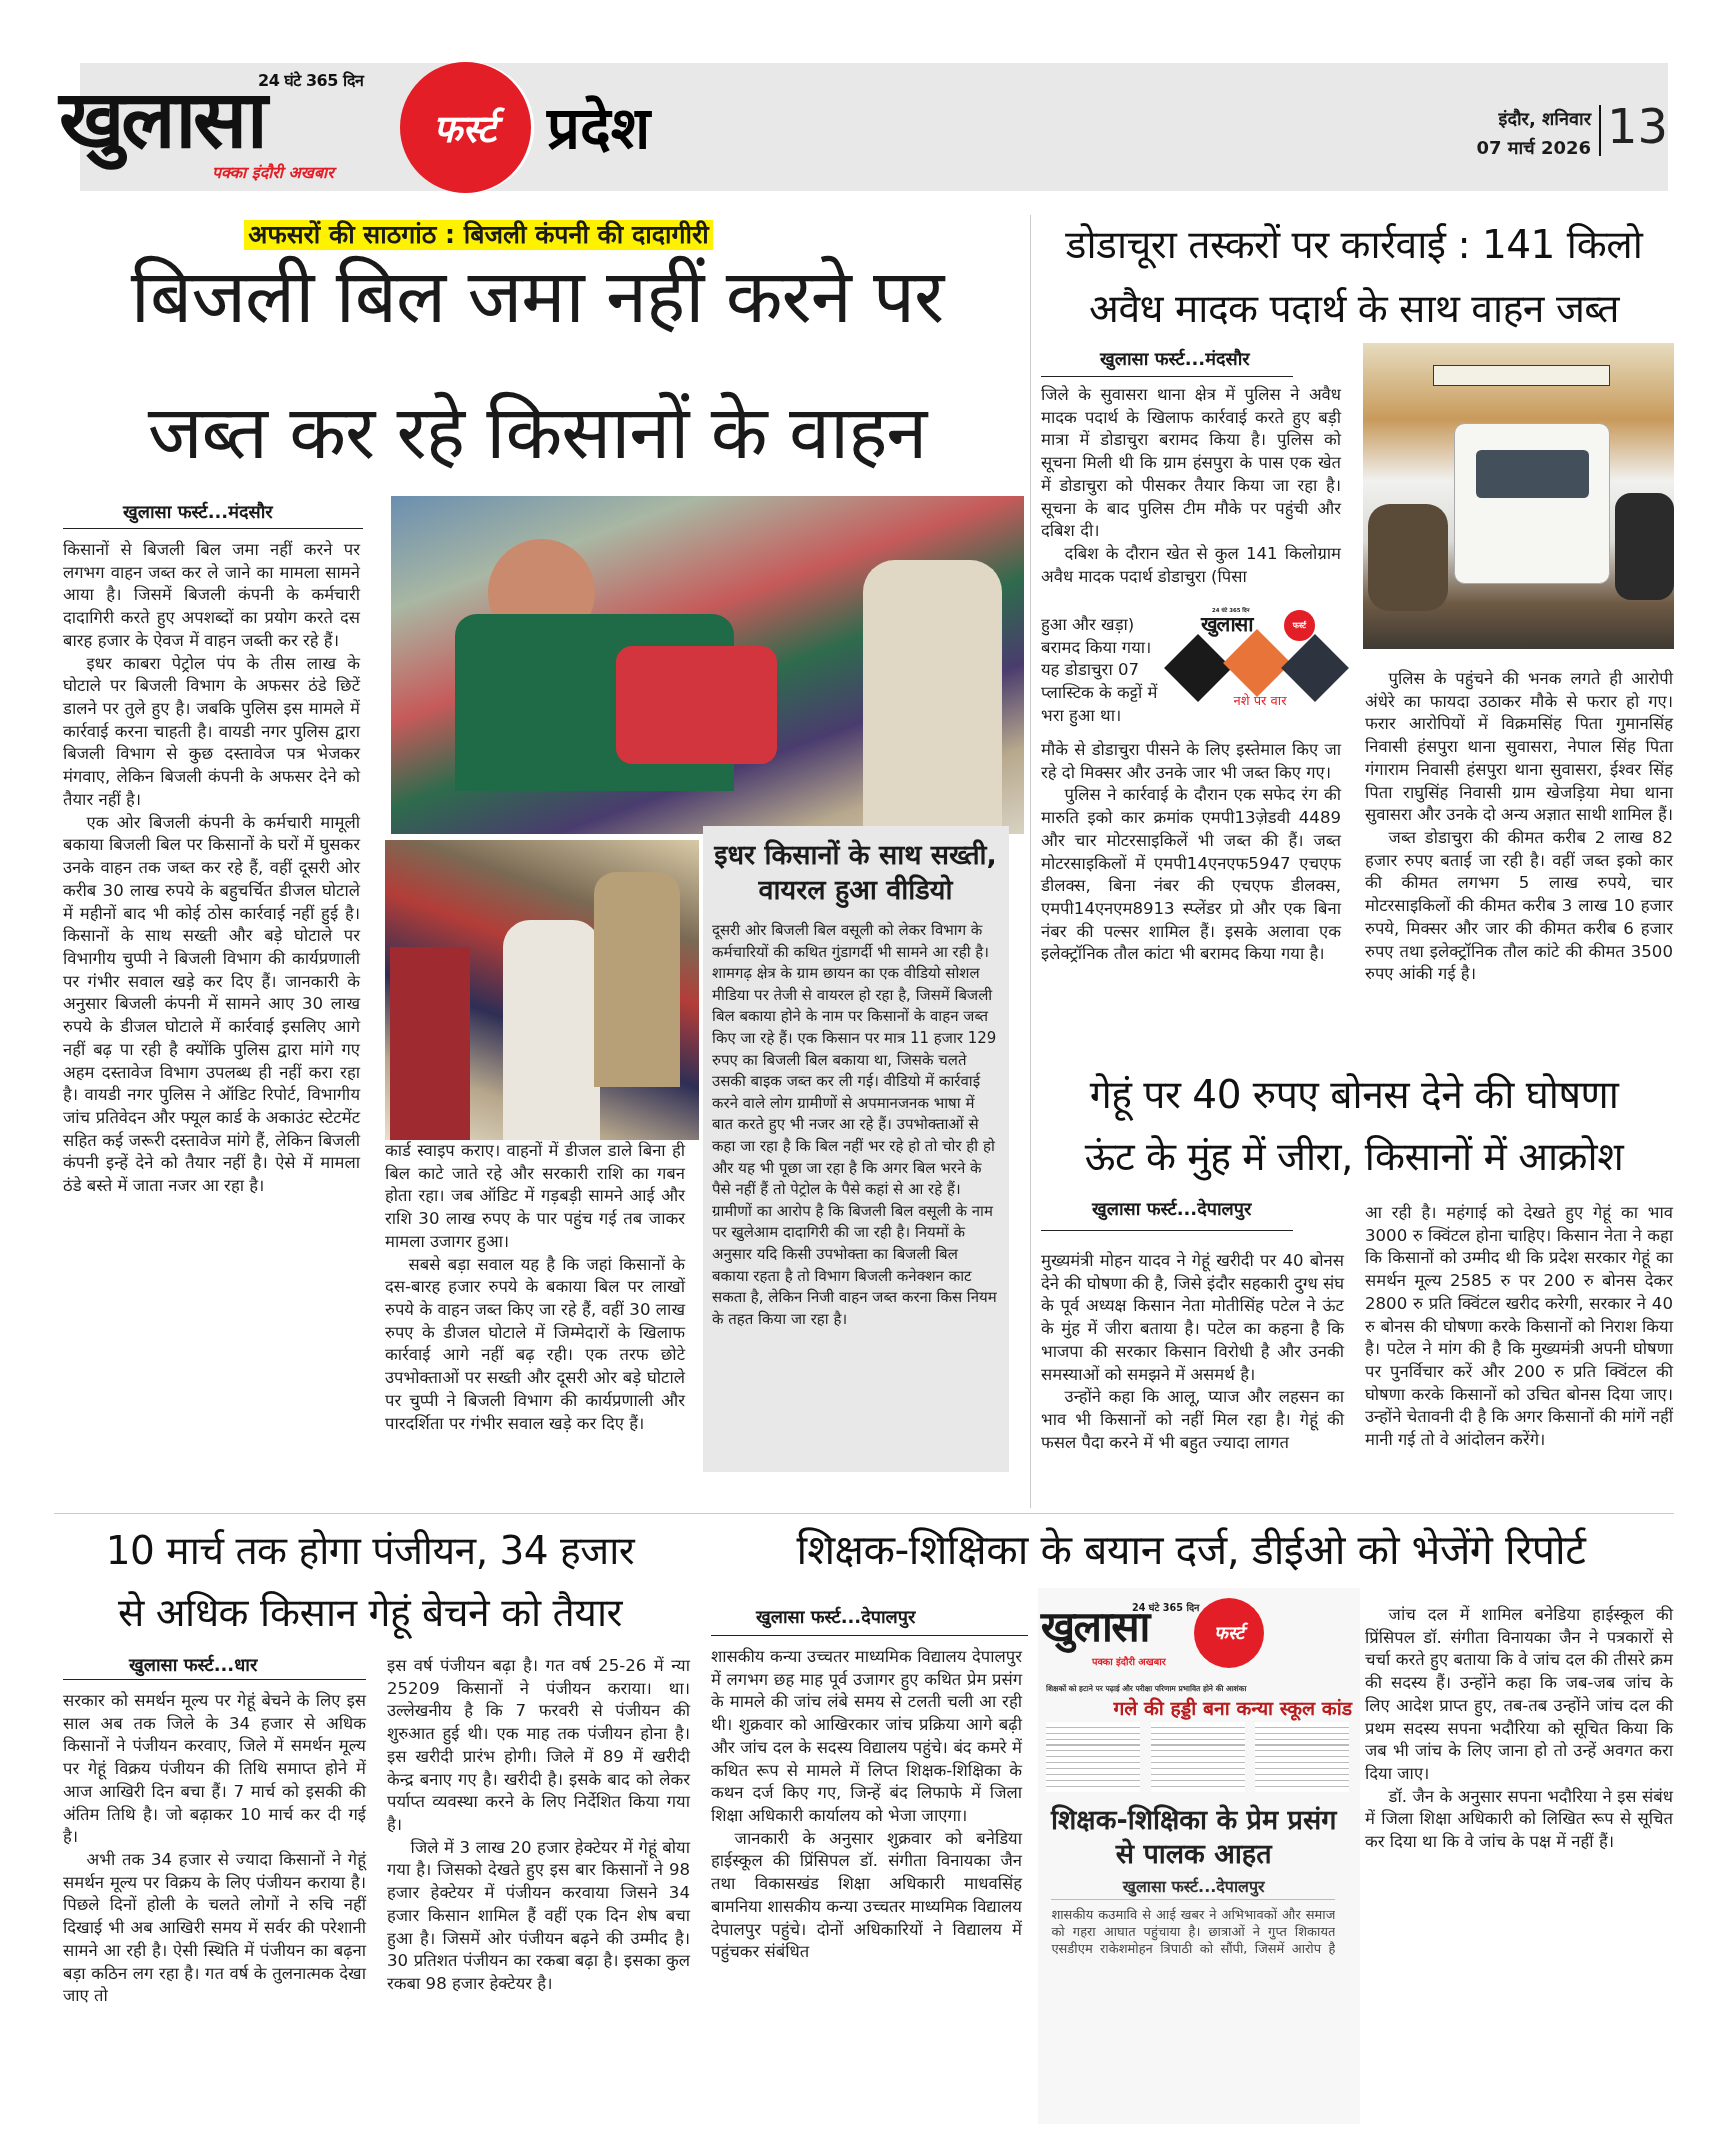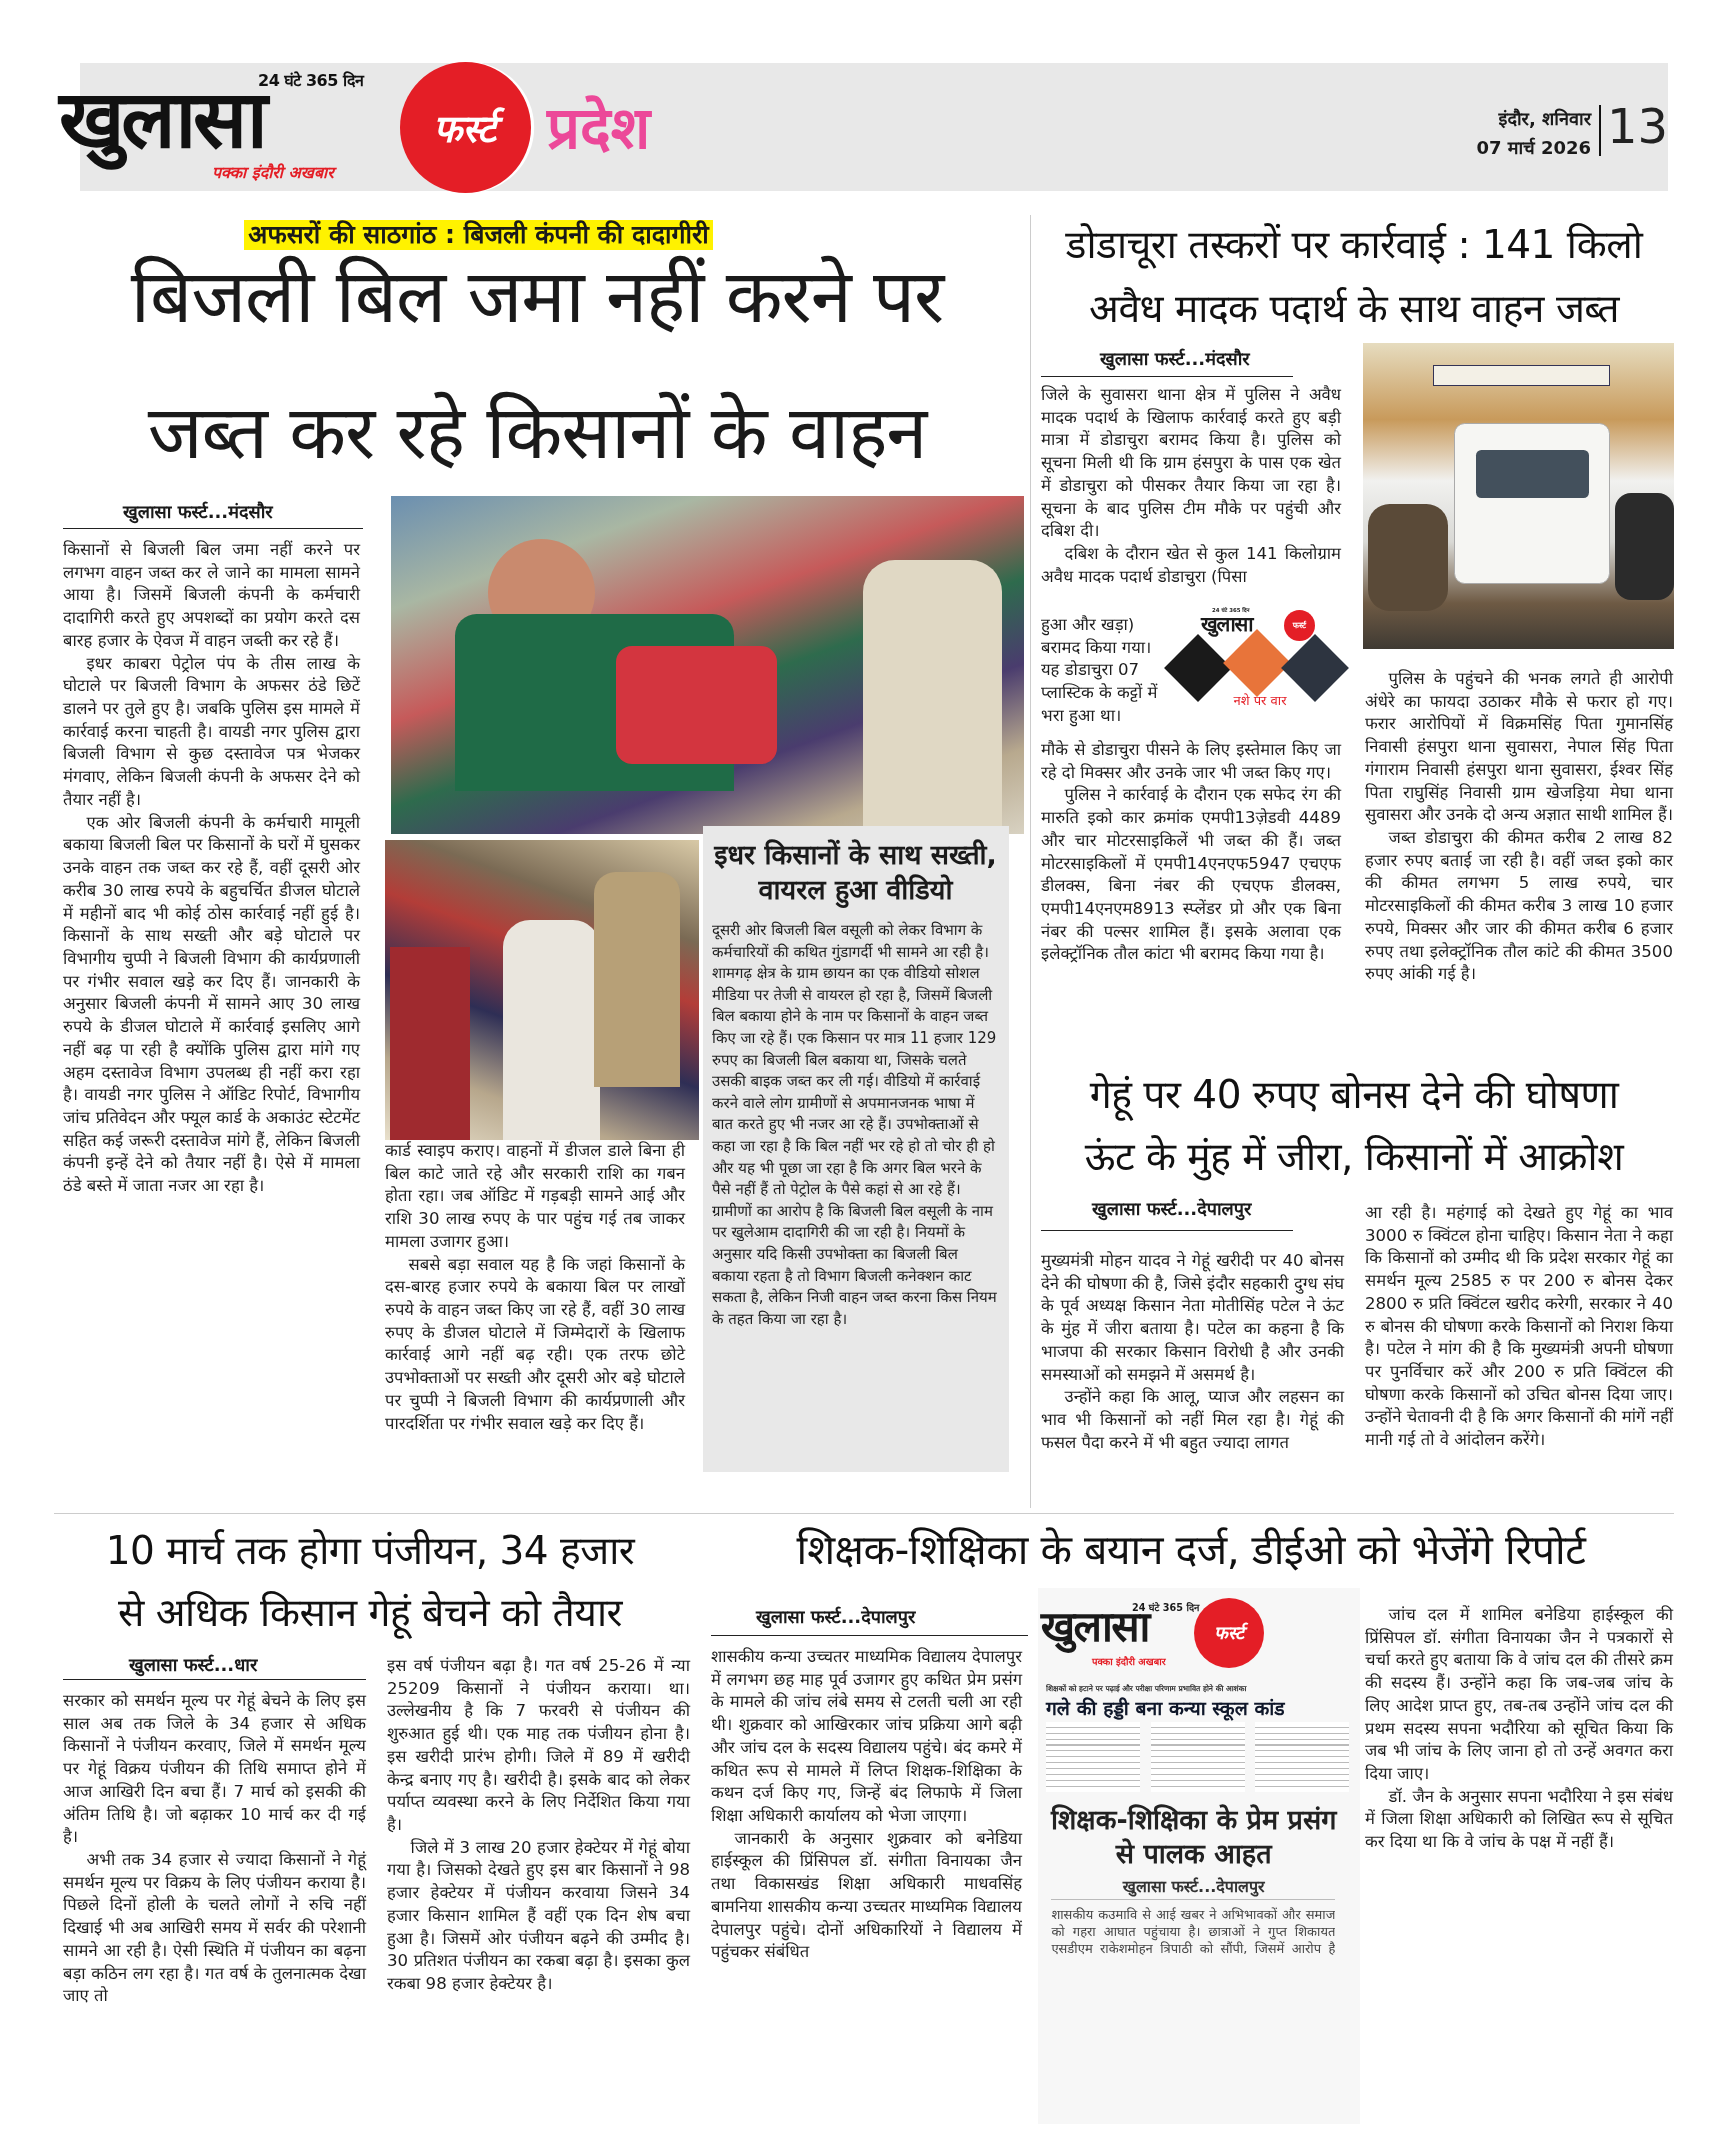--- a/index.html
+++ b/index.html
@@ -7,21 +7,21 @@
   body { position: relative; font-family: "DejaVu Sans", sans-serif; color: #1a1a1a; }
   .abs { position: absolute; }
 
   
   #masthead-band { left: 80px; top: 63px; width: 1588px; height: 128px; background: #e8e8e8; }
   #logo-tag { left: 258px; top: 69px; font-size: 16px; font-weight: bold; color: #111; letter-spacing: -0.5px; }
   #logo-main { left: 59px; top: 80px; font-size: 80px; font-weight: bold; color: #111; line-height: 1; letter-spacing: -3.2px; }
   #logo-sub { left: 212px; top: 161px; font-size: 16px; font-weight: bold; color: #e41e26; font-style: italic; }
   #logo-circle { left: 400px; top: 62px; width: 131px; height: 131px; border-radius: 50%; background: #e41e26; box-shadow: 3.2px 0 0 #ffffff; }
   #logo-circle-text { left: 403px; top: 101px; width: 123px; text-align: center; font-size: 38px; font-weight: bold; color: #fff; font-style: italic; }
-  #section-title { left: 547px; top: 99px; font-size: 58px; font-weight: bold; color: #ec4899; line-height: 1; }
+  #section-title { left: 547px; top: 99px; font-size: 58px; font-weight: bold; color: #000000; line-height: 1; }
   #date-city { left: 1470px; top: 105px; font-size: 18px; font-weight: bold; text-align: right; width: 121px; line-height: 1.6; }
   #date-divider { left: 1599px; top: 105px; width: 1.6px; height: 51px; background: #111; }
   #page-number { left: 1607px; top: 102px; font-size: 48px; color: #222; line-height: 1; }
 
   
   #kicker { left: 244px; top: 220px; height: 29.5px; padding: 0 4.3px; background: #fff200; font-size: 25px; font-weight: bold; line-height: 29.5px; white-space: nowrap; }
   .mega { font-size: 74px; font-weight: normal; line-height: 1.05; text-align: center; letter-spacing: -1.1px; }
   #lead-h1 { left: 54px; top: 258px; width: 966px; }
   #lead-h2 { left: 54px; top: 394px; width: 966px; }
   .byline { font-size: 18px; font-weight: bold; white-space: nowrap; }
@@ -199,21 +199,21 @@
     <p>जानकारी के अनुसार शुक्रवार को बनेडिया हाईस्कूल की प्रिंसिपल डॉ. संगीता विनायका जैन तथा विकासखंड शिक्षा अधिकारी माधवसिंह बामनिया शासकीय कन्या उच्चतर माध्यमिक विद्यालय देपालपुर पहुंचे। दोनों अधिकारियों ने विद्यालय में पहुंचकर संबंधित</p>
   </div>
 
   <figure class="abs" id="clipping">
     <div class="abs" style="left:94px; top:13.4px; font-size:9.7px; font-weight:bold;">24 घंटे 365 दिन</div>
     <div class="abs" style="left:2.7px; top:16px; font-size:42px; font-weight:bold; letter-spacing:-1.6px; line-height:1.1;">खुलासा</div>
     <div class="abs" style="left:54px; top:67px; font-size:9.7px; font-weight:bold; color:#e41e26;">पक्का इंदौरी अखबार</div>
     <div class="abs" style="left:156px; top:9.7px; width:70px; height:70px; border-radius:50%; background:#e41e26; color:#fff; font-size:18px; font-weight:bold; text-align:center; line-height:70px; font-style:italic;">फर्स्ट</div>
 
     <div class="abs" style="left:8px; top:95px; width:306px; font-size:7.5px; font-weight:bold; color:#333; white-space:nowrap; overflow:hidden;">शिक्षकों को हटाने पर पढ़ाई और परीक्षा परिणाम प्रभावित होने की आशंका</div>
-    <div class="abs" style="left:8px; top:106px; width:306px; font-size:19.3px; font-weight:bold; text-align:left; color:#0f172a;">गले की हड्डी बना कन्या स्कूल कांड</div>
+    <div class="abs" style="left:8px; top:106px; width:306px; font-size:19.3px; font-weight:bold; text-align:right; color:#b91c1c;">गले की हड्डी बना कन्या स्कूल कांड</div>
     <div class="abs clip-fine" style="left:8px; top:134px; width:94px; height:70px; background:repeating-linear-gradient(#fff 0 4.8px, #bbb 4.8px 5.9px);"></div>
     <div class="abs clip-fine" style="left:113px; top:134px; width:94px; height:70px; background:repeating-linear-gradient(#fff 0 4.8px, #bbb 4.8px 5.9px);"></div>
     <div class="abs clip-fine" style="left:217px; top:134px; width:94px; height:70px; background:repeating-linear-gradient(#fff 0 4.8px, #bbb 4.8px 5.9px);"></div>
 
     <div class="abs" style="left:10.7px; top:215px; width:290px; font-size:27px; font-weight:bold; text-align:center; line-height:1.25; color:#222;">शिक्षक-शिक्षिका के प्रेम प्रसंग से पालक आहत</div>
     <div class="abs" style="left:10.7px; top:287px; width:290px; font-size:16px; font-weight:bold; text-align:center; color:#333;">खुलासा फर्स्ट...देपालपुर</div>
     <div class="abs" style="left:13.4px; top:311px; width:284px; height:1.1px; background:#bbb;"></div>
     <div class="abs" style="left:13.4px; top:319px; width:284px; height:51px; overflow:hidden; font-size:13px; line-height:1.3; text-align:justify; color:#444;">शासकीय कउमावि से आई खबर ने अभिभावकों और समाज को गहरा आघात पहुंचाया है। छात्राओं ने गुप्त शिकायत एसडीएम राकेशमोहन त्रिपाठी को सौंपी, जिसमें आरोप है शिक्षक</div>
   </figure>
 

